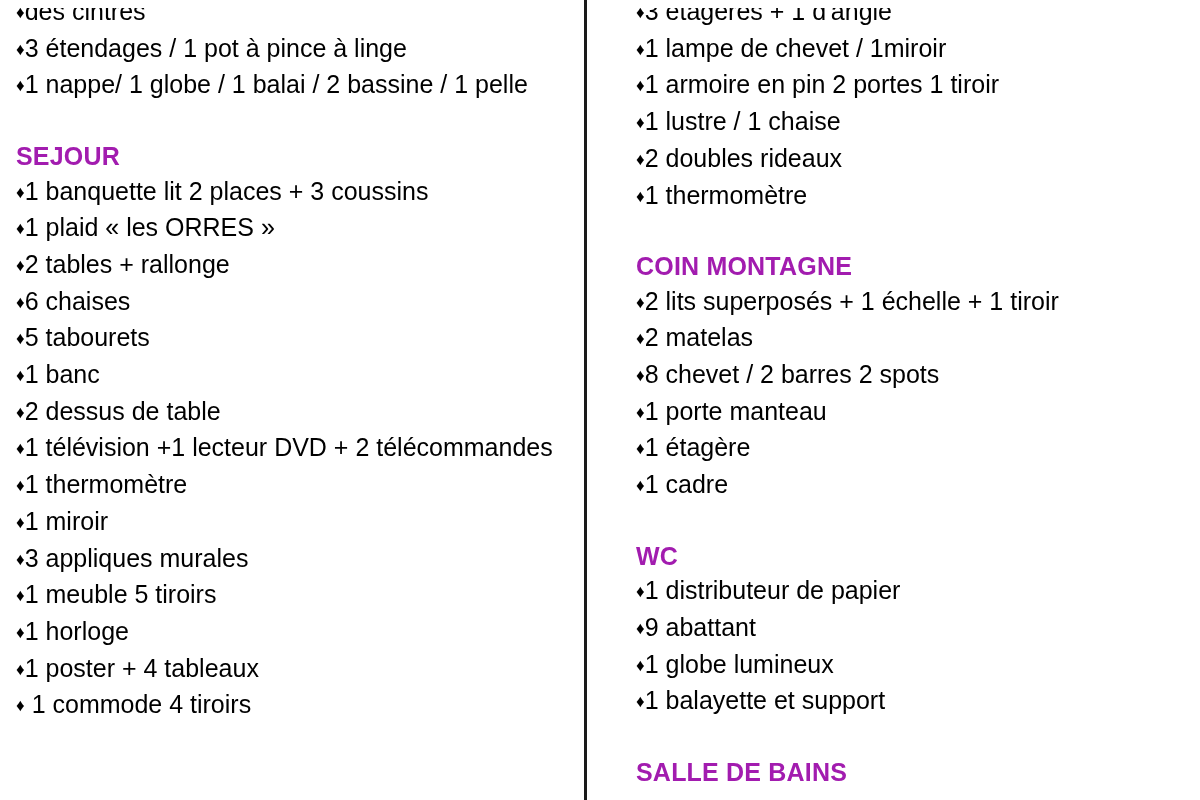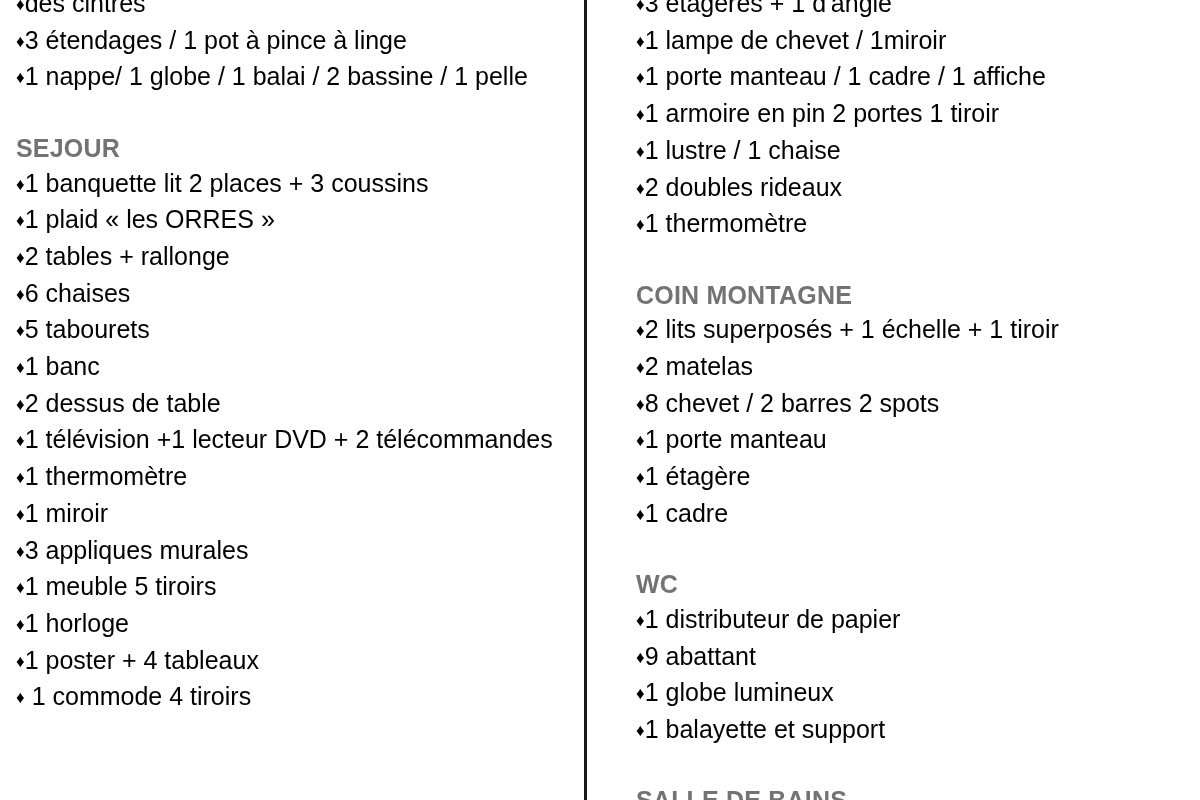--- a/index.html
+++ b/index.html
@@ -31,20 +31,21 @@
     width: 3px;
     height: 800px;
     background: #1a1a1a;
   }
 
   .columns {
     position: absolute;
     inset: 0;
     display: flex;
     flex-direction: row;
+    margin-top: 8px;
   }
 
   .column {
     position: relative;
     box-sizing: border-box;
     height: 800px;
     overflow: hidden;
   }
   .column.left  { width: 584px; padding-left: 16px;  padding-right: 8px; }
   .column.right { width: 616px; padding-left: 52px;  padding-right: 20px; }
@@ -57,21 +58,21 @@
     right: 0;
     padding-left: inherit;
   }
   .column.left  .column-inner { padding-left: 16px; }
   .column.right .column-inner { padding-left: 52px; }
 
   .heading {
     font-size: 25px;
     line-height: 34.7px;
     font-weight: 700;
-    color: #737373;
+    color: #a21caf;
     letter-spacing: 0.2px;
     white-space: nowrap;
   }
 
   .item {
     font-size: 25px;
     line-height: 34.7px;
     color: #000000;
     white-space: nowrap;
     display: block;
@@ -121,21 +122,20 @@
           <div class="item"><span class="bullet">♦</span><span class="item-text">1 horloge</span></div>
           <div class="item"><span class="bullet">♦</span><span class="item-text">1 poster + 4 tableaux</span></div>
           <div class="item"><span class="bullet">♦</span><span class="item-text"> 1 commode 4 tiroirs</span></div>
         </div>
     </div>
 
     <div class="column right">
       <div class="column-inner">
           <div class="item"><span class="bullet">♦</span><span class="item-text">3 étagères + 1 d'angle</span></div>
           <div class="item"><span class="bullet">♦</span><span class="item-text">1 lampe de chevet / 1miroir</span></div>
-          <div class="item"><span class="bullet">♦</span><span class="item-text">1 porte manteau / 1 cadre / 1 affiche</span></div>
           <div class="item"><span class="bullet">♦</span><span class="item-text">1 armoire en pin 2 portes 1 tiroir</span></div>
           <div class="item"><span class="bullet">♦</span><span class="item-text">1 lustre / 1 chaise</span></div>
           <div class="item"><span class="bullet">♦</span><span class="item-text">2 doubles rideaux</span></div>
           <div class="item"><span class="bullet">♦</span><span class="item-text">1 thermomètre</span></div>
           <span class="spacer"></span>
           <div class="heading">COIN MONTAGNE</div>
           <div class="item"><span class="bullet">♦</span><span class="item-text">2 lits superposés + 1 échelle + 1 tiroir</span></div>
           <div class="item"><span class="bullet">♦</span><span class="item-text">2 matelas</span></div>
           <div class="item"><span class="bullet">♦</span><span class="item-text">8 chevet / 2 barres 2 spots</span></div>
           <div class="item"><span class="bullet">♦</span><span class="item-text">1 porte manteau</span></div>

